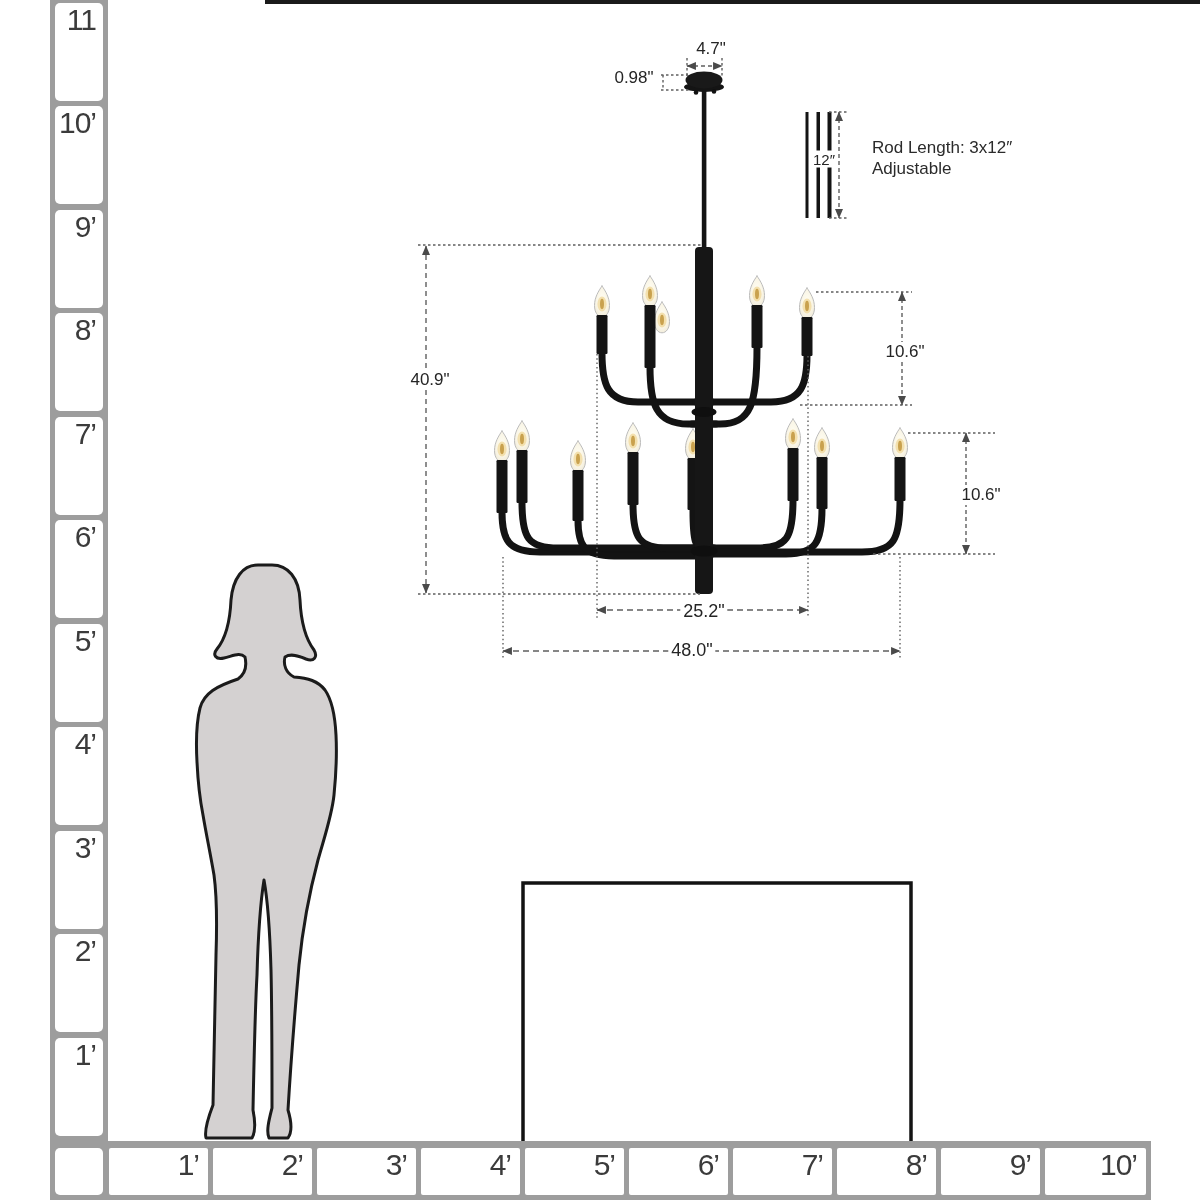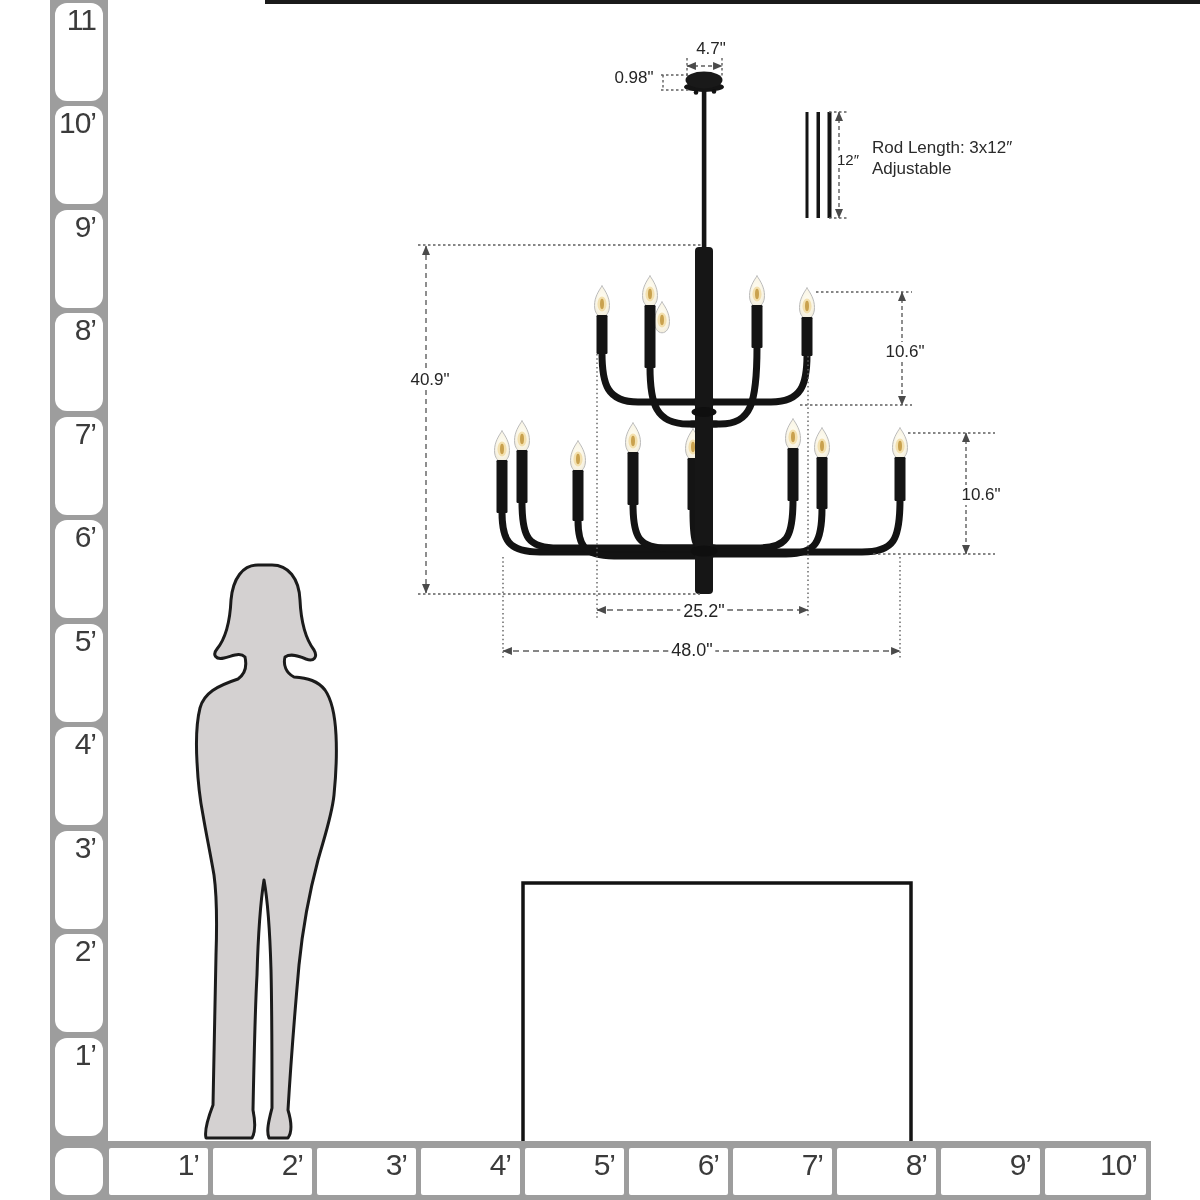--- a/index.html
+++ b/index.html
@@ -2,21 +2,21 @@
 <html><head>
 <meta charset="utf-8">
 <style>
   html,body{margin:0;padding:0;background:#ffffff;}
   #page{position:relative;width:1200px;height:1200px;background:#ffffff;overflow:hidden;
         font-family:"Liberation Sans", sans-serif;}
   svg{position:absolute;left:0;top:0;}
   
   .vruler{position:absolute;left:50px;top:0;width:58px;height:1200px;background:#9d9d9d;}
   .hruler{position:absolute;left:104px;top:1141px;width:1047px;height:59px;background:#9d9d9d;}
-  .vcell{position:absolute;left:5px;width:48px;height:98px;background:#ffffff;border-radius:12px;}
+  .vcell{position:absolute;left:5px;width:48px;height:98px;background:#ffffff;border-radius:5px;}
   .hcell{position:absolute;top:7px;height:47px;background:#ffffff;border-radius:2px;}
   .rlabel{position:absolute;top:0px;right:7px;font-size:30px;font-weight:300;color:#3b3b3b;
           letter-spacing:-1px;line-height:34px;}
   .hcell .rlabel{right:9px;}
   
   .dim{position:absolute;transform:translate(-50%,-50%);font-size:17px;color:#252525;
        background:#ffffff;padding:0 3px;white-space:nowrap;}
   .dim.big{font-size:18px;}
   .dim.nobg{background:transparent;}
   .rodnote{position:absolute;left:872px;top:137px;font-size:17px;line-height:21px;color:#2b2b2b;
@@ -281,21 +281,21 @@
     <div class="hcell" style="left:837px;width:99px">
         <span class="rlabel">9’</span>
       </div>
     <div class="hcell" style="left:941px;width:101px">
         <span class="rlabel">10’</span>
       </div>
   </div>
 
   <div class="dim nobg" style="left:711px;top:49px">4.7"</div>
   <div class="dim nobg" style="left:634px;top:78px">0.98"</div>
-  <div class="dim" style="left:848px;top:159px;font-size:15px">12″</div>
+  <div class="dim" style="left:824px;top:159px;font-size:15px">12″</div>
   <div class="rodnote">
     <span style="display:block">Rod Length: 3x12″</span>
     <span style="display:block">Adjustable</span>
   </div>
   <div class="dim" style="left:430px;top:380px">40.9"</div>
   <div class="dim" style="left:905px;top:352px">10.6"</div>
   <div class="dim" style="left:981px;top:495px">10.6"</div>
   <div class="dim big" style="left:704px;top:611px">25.2"</div>
   <div class="dim big" style="left:692px;top:650px">48.0"</div>
 

